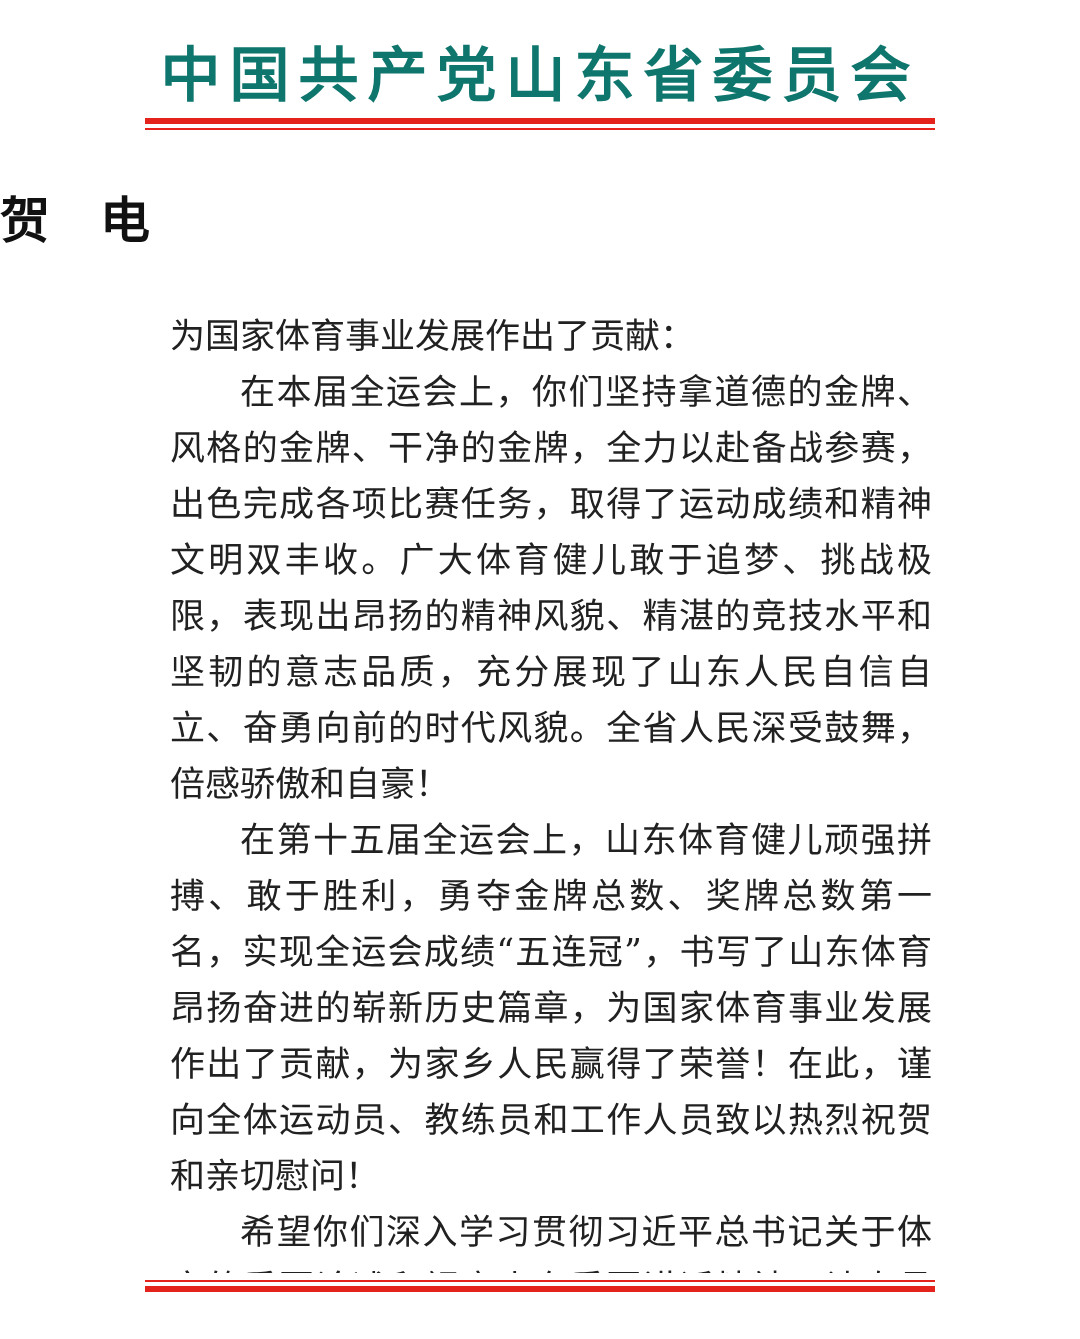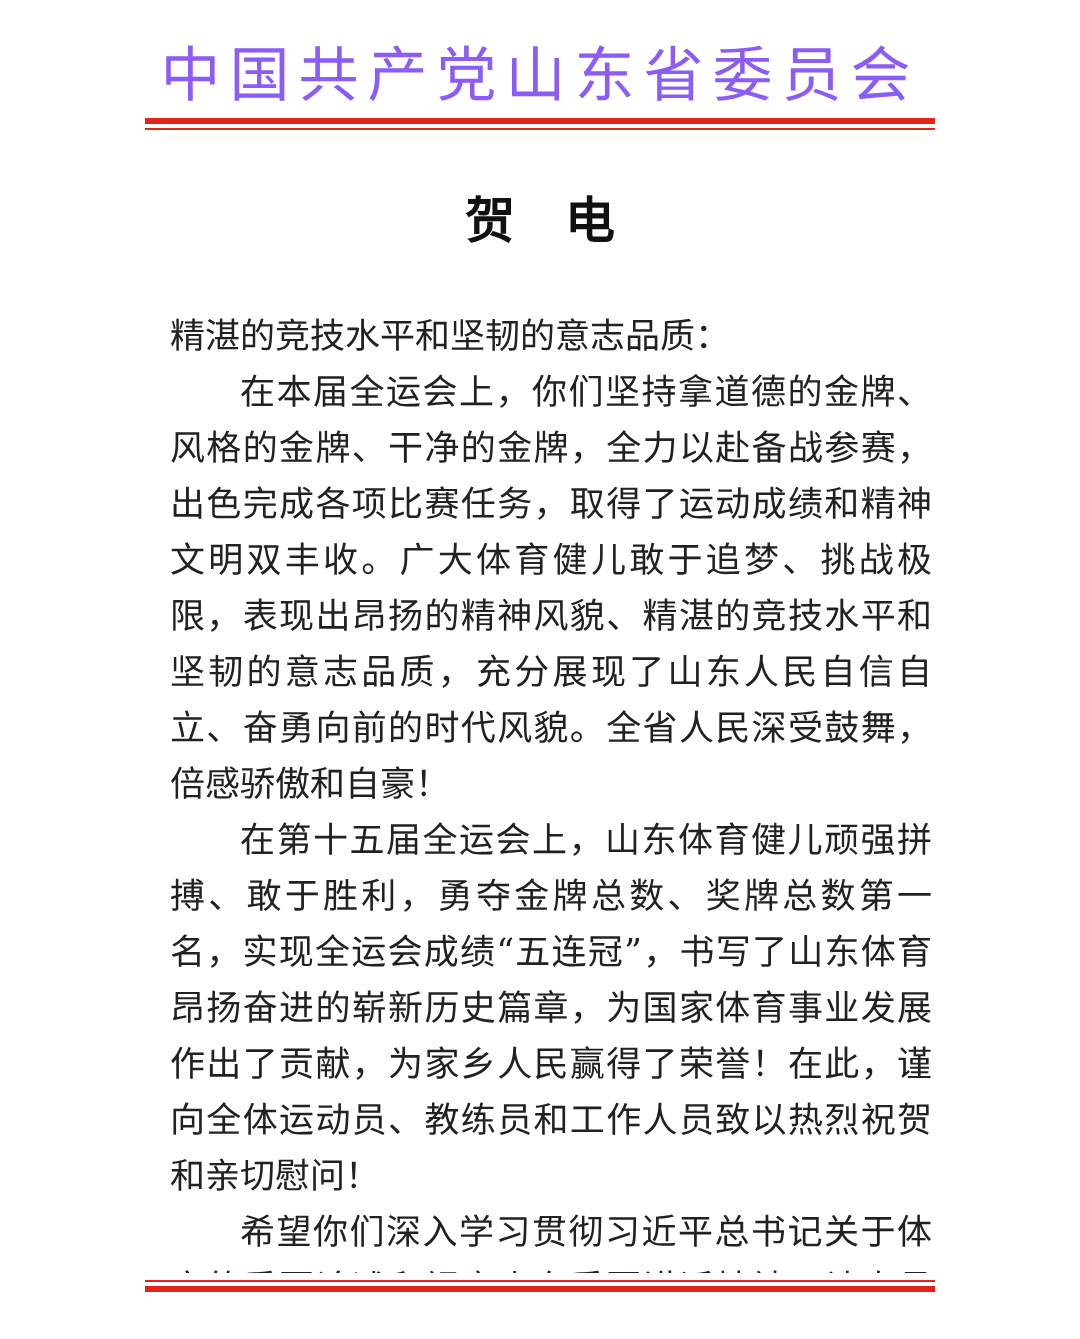--- a/index.html
+++ b/index.html
@@ -13,23 +13,23 @@
     height: 1339px;
     margin: 0 auto;
     background: #ffffff;
     overflow: hidden;
     font-family: "DejaVu Serif", "Liberation Serif", serif;
   }
   
   .org-name {
     margin: 40px 0 0 0;
     text-align: center;
-    color: #8b5cf6;
+    color: #0f766e;
     font-size: 60px;
-    font-weight: 400;
+    font-weight: 700;
     letter-spacing: 9px;
     line-height: 70px;
     white-space: nowrap;
   }
   .rule {
     height: 4px; 
   }
   .rule-top {
     margin: 8px 145px 0 145px;
     border-top: 6px solid #e3231c;
@@ -39,21 +39,20 @@
     position: absolute;
     left: 145px;
     right: 145px;
     bottom: 47px;
     border-top: 2px solid #e3231c;
     border-bottom: 6px solid #e3231c;
   }
   
   .doc-title {
     margin: 62px 0 0 0;
-    text-align: center;
     color: #111111;
     font-size: 50px;
     font-weight: 700;
     line-height: 58px;
   }
   
   .doc-body {
     margin: 58px 148px 0 170px;
     height: 965px;
     overflow: hidden;
@@ -78,21 +77,21 @@
 
 <div class="page">
 
   <h1 class="org-name">中国共产党山东省委员会</h1>
 
   <div class="rule rule-top"></div>
 
   <h2 class="doc-title">贺　电</h2>
 
   <div class="doc-body">
-    <p class="salutation">精湛的竞技水平和坚韧的意志品质：</p>
+    <p class="salutation">为国家体育事业发展作出了贡献：</p>
     <div id="paragraphs">
         <p class="para">在本届全运会上，你们坚持拿道德的金牌、风格的金牌、干净的金牌，全力以赴备战参赛，出色完成各项比赛任务，取得了运动成绩和精神文明双丰收。广大体育健儿敢于追梦、挑战极限，表现出昂扬的精神风貌、精湛的竞技水平和坚韧的意志品质，充分展现了山东人民自信自立、奋勇向前的时代风貌。全省人民深受鼓舞，倍感骄傲和自豪！</p>
         <p class="para">在第十五届全运会上，山东体育健儿顽强拼搏、敢于胜利，勇夺金牌总数、奖牌总数第一名，实现全运会成绩“五连冠”，书写了山东体育昂扬奋进的崭新历史篇章，为国家体育事业发展作出了贡献，为家乡人民赢得了荣誉！在此，谨向全体运动员、教练员和工作人员致以热烈祝贺和亲切慰问！</p>
         <p class="para">希望你们深入学习贯彻习近平总书记关于体育的重要论述和视察山东重要讲话精神，认真贯彻落实党的二十大和二十届历次全会精神，坚定扛牢“走</p>
       </div>
   </div>
 
   <div class="rule rule-bottom"></div>
 
 </div>

